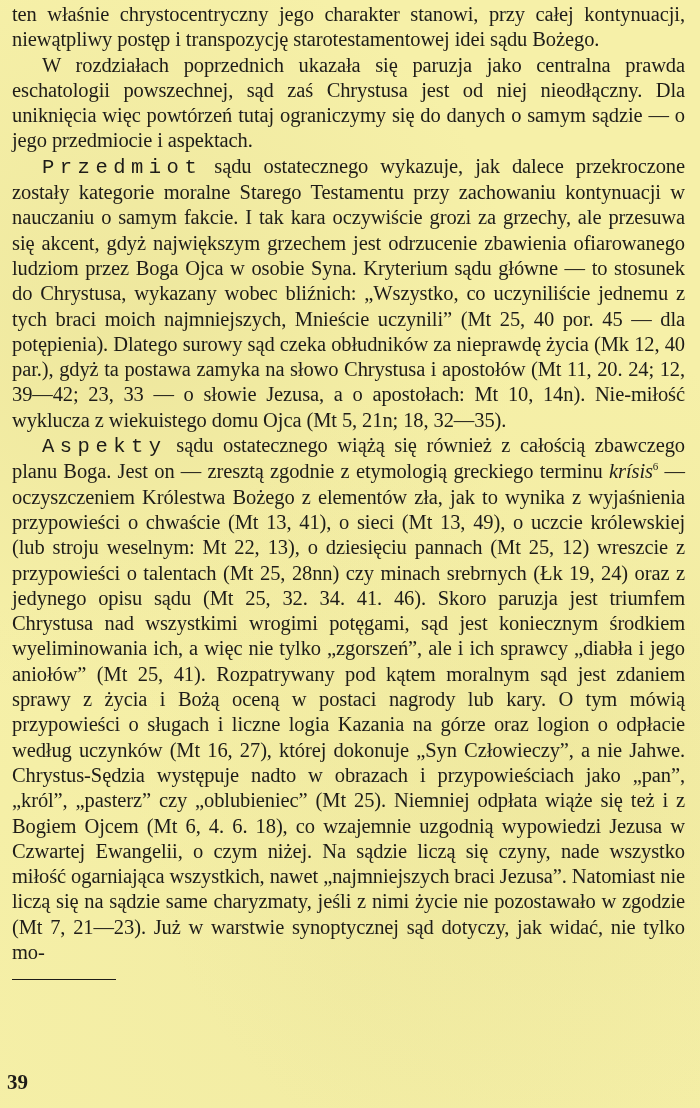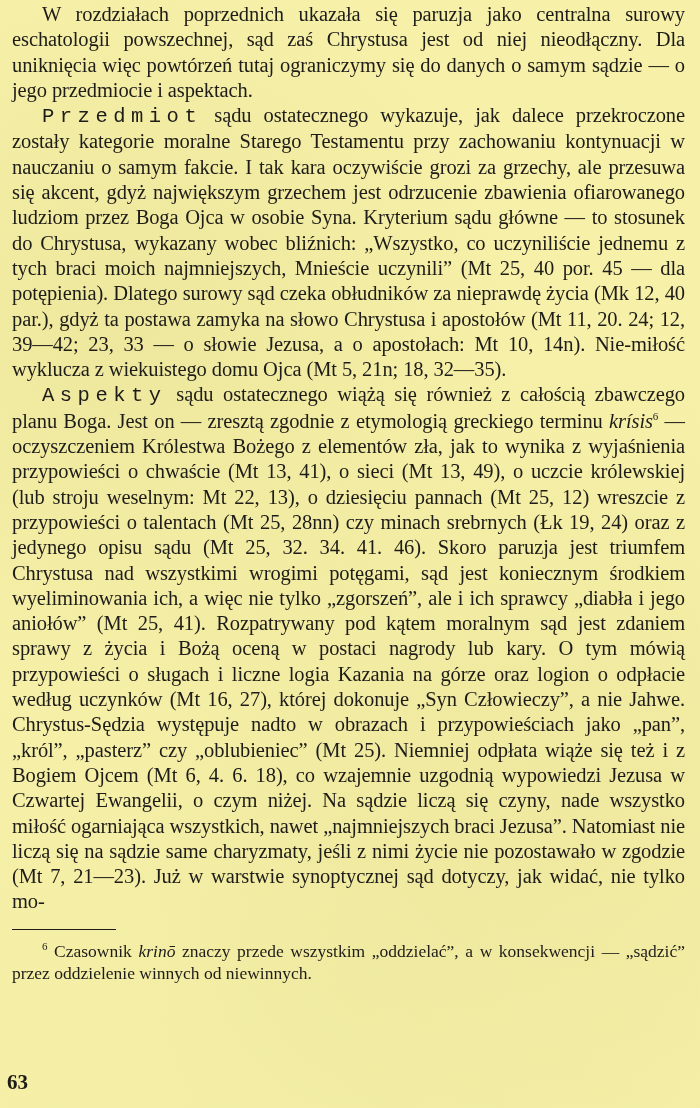--- a/index.html
+++ b/index.html
@@ -65,31 +65,31 @@
     font-size: 21px;
     font-weight: bold;
     font-family: "Liberation Serif", "DejaVu Serif", serif;
   }
 </style>
 </head>
 <body>
 
 <div class="page">
   <div class="body-text">
+    <p>
+      <span>ten właśnie chrystocentryczny jego charakter stanowi, przy całej kontynuacji, niewątpliwy postęp i transpozycję starotestamentowej idei sądu Bożego.</span>
+    </p>
     <p class="indent">
-      <span>W rozdziałach poprzednich ukazała się paruzja jako centralna surowy eschatologii powszechnej, sąd zaś Chrystusa jest od niej nieodłączny. Dla uniknięcia więc powtórzeń tutaj ograniczymy się do danych o samym sądzie — o jego przedmiocie i aspektach.</span>
+      <span>W rozdziałach poprzednich ukazała się paruzja jako centralna prawda eschatologii powszechnej, sąd zaś Chrystusa jest od niej nieodłączny. Dla uniknięcia więc powtórzeń tutaj ograniczymy się do danych o samym sądzie — o jego przedmiocie i aspektach.</span>
     </p>
     <p class="indent">
       <span class="spaced">Przedmiot</span><span> sądu ostatecznego wykazuje, jak dalece przekroczone zostały kategorie moralne Starego Testamentu przy zachowaniu kontynuacji w nauczaniu o samym fakcie. I tak kara oczywiście grozi za grzechy, ale przesuwa się akcent, gdyż największym grzechem jest odrzucenie zbawienia ofiarowanego ludziom przez Boga Ojca w osobie Syna. Kryterium sądu główne — to stosunek do Chrystusa, wykazany wobec bliźnich: „Wszystko, co uczyniliście jednemu z tych braci moich najmniejszych, Mnieście uczynili” (Mt 25, 40 por. 45 — dla potępienia). Dlatego surowy sąd czeka obłudników za nieprawdę życia (Mk 12, 40 par.), gdyż ta postawa zamyka na słowo Chrystusa i apostołów (Mt 11, 20. 24; 12, 39—42; 23, 33 — o słowie Jezusa, a o apostołach: Mt 10, 14n). Nie-miłość wyklucza z wiekuistego domu Ojca (Mt 5, 21n; 18, 32—35).</span>
     </p>
     <p class="indent">
       <span class="spaced">Aspekty</span><span> sądu ostatecznego wiążą się również z całością zbawczego planu Boga. Jest on — zresztą zgodnie z etymologią greckiego terminu </span><span class="italic">krísis</span><sup class="fnref">6</sup><span> — oczyszczeniem Królestwa Bożego z elementów zła, jak to wynika z wyjaśnienia przypowieści o chwaście (Mt 13, 41), o sieci (Mt 13, 49), o uczcie królewskiej (lub stroju weselnym: Mt 22, 13), o dziesięciu pannach (Mt 25, 12) wreszcie z przypowieści o talentach (Mt 25, 28nn) czy minach srebrnych (Łk 19, 24) oraz z jedynego opisu sądu (Mt 25, 32. 34. 41. 46). Skoro paruzja jest triumfem Chrystusa nad wszystkimi wrogimi potęgami, sąd jest koniecznym środkiem wyeliminowania ich, a więc nie tylko „zgorszeń”, ale i ich sprawcy „diabła i jego aniołów” (Mt 25, 41). Rozpatrywany pod kątem moralnym sąd jest zdaniem sprawy z życia i Bożą oceną w postaci nagrody lub kary. O tym mówią przypowieści o sługach i liczne logia Kazania na górze oraz logion o odpłacie według uczynków (Mt 16, 27), której dokonuje „Syn Człowieczy”, a nie Jahwe. Chrystus-Sędzia występuje nadto w obrazach i przypowieściach jako „pan”, „król”, „pasterz” czy „oblubieniec” (Mt 25). Niemniej odpłata wiąże się też i z Bogiem Ojcem (Mt 6, 4. 6. 18), co wzajemnie uzgodnią wypowiedzi Jezusa w Czwartej Ewangelii, o czym niżej. Na sądzie liczą się czyny, nade wszystko miłość ogarniająca wszystkich, nawet „najmniejszych braci Jezusa”. Natomiast nie liczą się na sądzie same charyzmaty, jeśli z nimi życie nie pozostawało w zgodzie (Mt 7, 21—23). Już w warstwie synoptycznej sąd dotyczy, jak widać, nie tylko mo-</span>
     </p>
   </div>
 
   <div class="fn-rule"></div>
 
-  <div class="footnotes">
-    <p><sup class="fnref">6</sup><span> Czasownik </span><span class="italic">krinō</span><span> znaczy przede wszystkim „oddzielać”, a w konsekwencji — „sądzić” przez oddzielenie winnych od niewinnych.</span></p>
-  </div>
 </div>
 
-<div class="page-number">63</div>
+<div class="page-number">39</div>
 
 </body></html>

